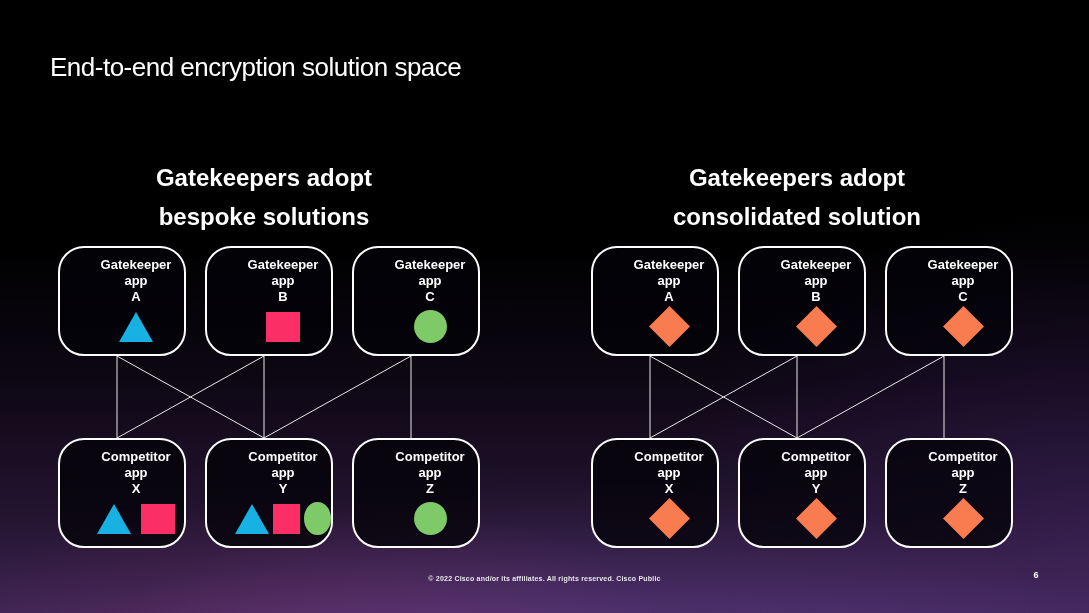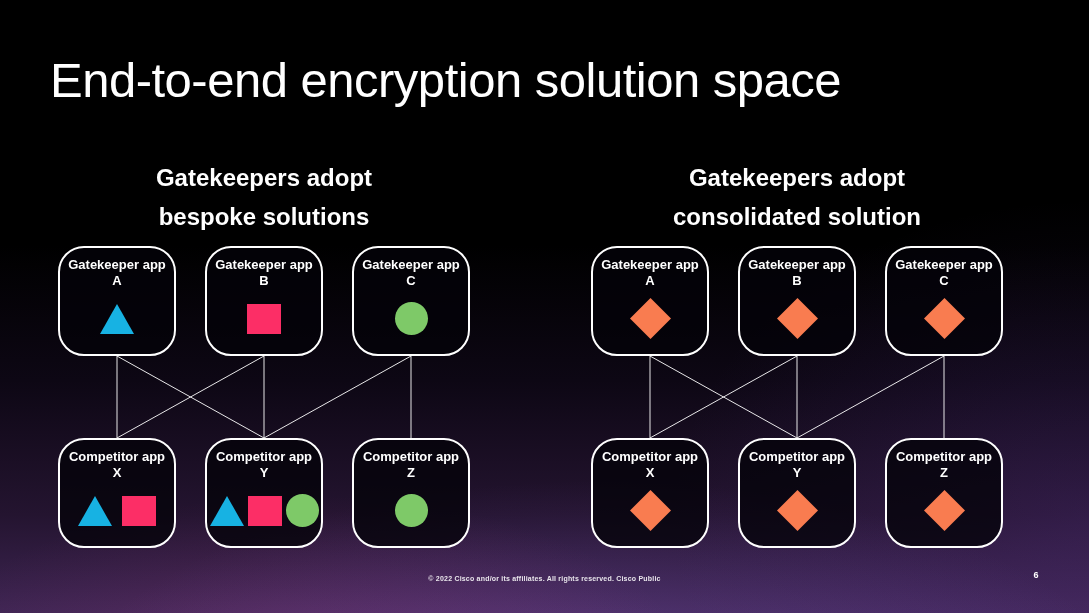--- a/index.html
+++ b/index.html
@@ -11,35 +11,35 @@
     font-family:"Liberation Sans", sans-serif;
     color:#fff;
     background:
       radial-gradient(55% 45% at 28% 110%, rgba(190,70,150,0.22), transparent 65%),
       radial-gradient(70% 55% at 55% 118%, rgba(135,95,205,0.35), transparent 72%),
       radial-gradient(55% 75% at 100% 85%, rgba(105,60,165,0.20), transparent 70%),
       linear-gradient(180deg, #000 0%, #000 40%, #0d0714 62%, #241430 84%, #3e2553 100%);
   }
   .title {
     position:absolute; left:50px; top:52px;
-    font-size:49px; font-weight:500; letter-spacing:-0.5px; color:#fff;
+    font-size:26px; font-weight:500; letter-spacing:-0.5px; color:#fff;
   }
   .panel-heading {
     position:absolute; top:158px; width:412px;
     text-align:center; font-size:24px; font-weight:700; line-height:39px; color:#fff;
   }
   .panel-heading.left { left:58px; }
   .panel-heading.right { left:591px; }
   #edge-layer { position:absolute; left:0; top:0; }
   .app-box {
     position:absolute;
-    width:118px; height:110px;
+    width:128px; height:110px;
     border:2px solid #fff; border-radius:26px;
     background:rgba(4,2,9,0.78);
-    display:flex; flex-direction:column; align-items:center;
+    display:flex; flex-direction:column; align-items:center;padding-left:28px;
   }
   .box-label {
     padding-top:9px; text-align:center;
     font-size:13px; font-weight:700; line-height:16px; color:#fff;
   }
   .shape-row {
     flex:1; display:flex; align-items:center; justify-content:center;
     gap:10px; width:100%; padding-bottom:6px;
   }
   .shape-row.tight { gap:4px; }

